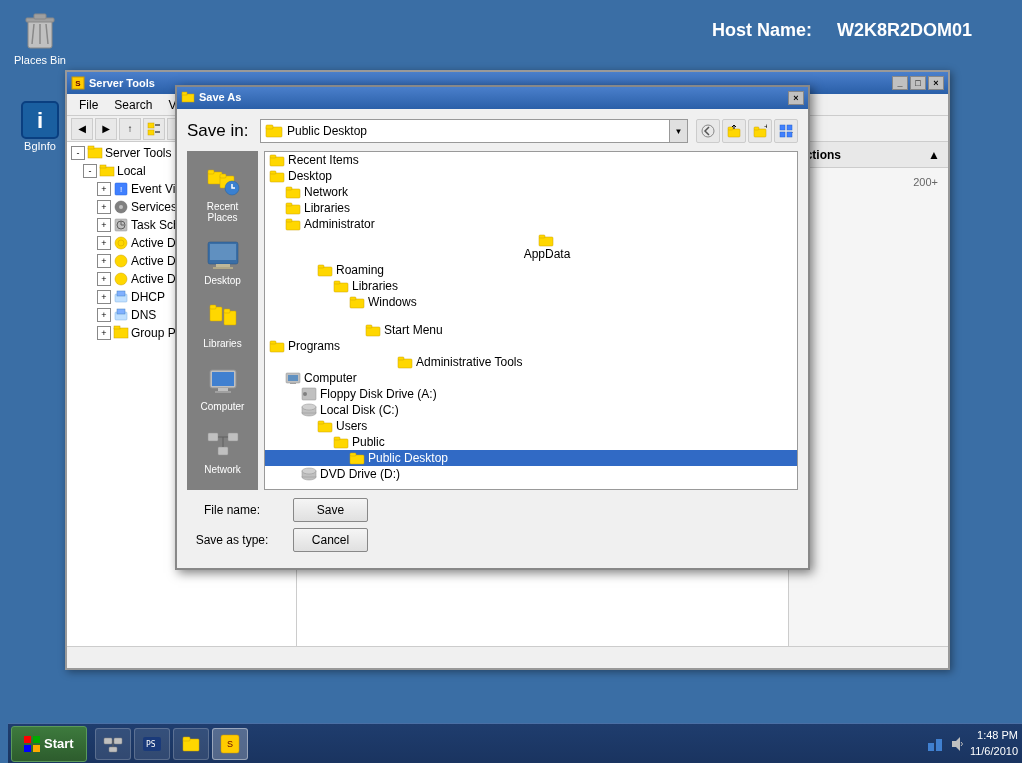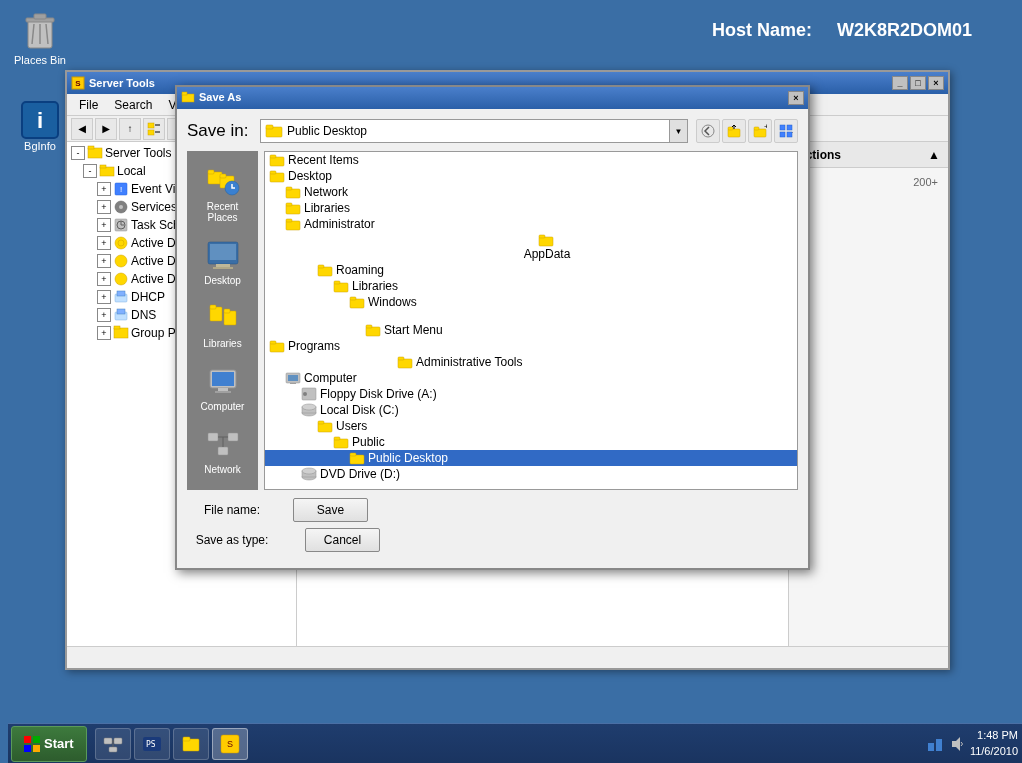--- a/index.html
+++ b/index.html
@@ -974,21 +974,21 @@
 
         <div class="field-row">
           <span class="field-label">File name:</span>
           <div class="dialog-buttons">
             <button class="dialog-btn">Save</button>
           </div>
         </div>
 
         <div class="field-row">
           <span class="field-label">Save as type:</span>
-          <div style="width:75px; margin-left:20px;">
+          <div style="width:75px; margin-left:8px;">
             <button class="dialog-btn">Cancel</button>
           </div>
         </div>
       </div>
     </div>
   </div>
 
   <div class="taskbar">
     <button class="start-button">
       <svg width="16" height="16" viewBox="0 0 16 16">

